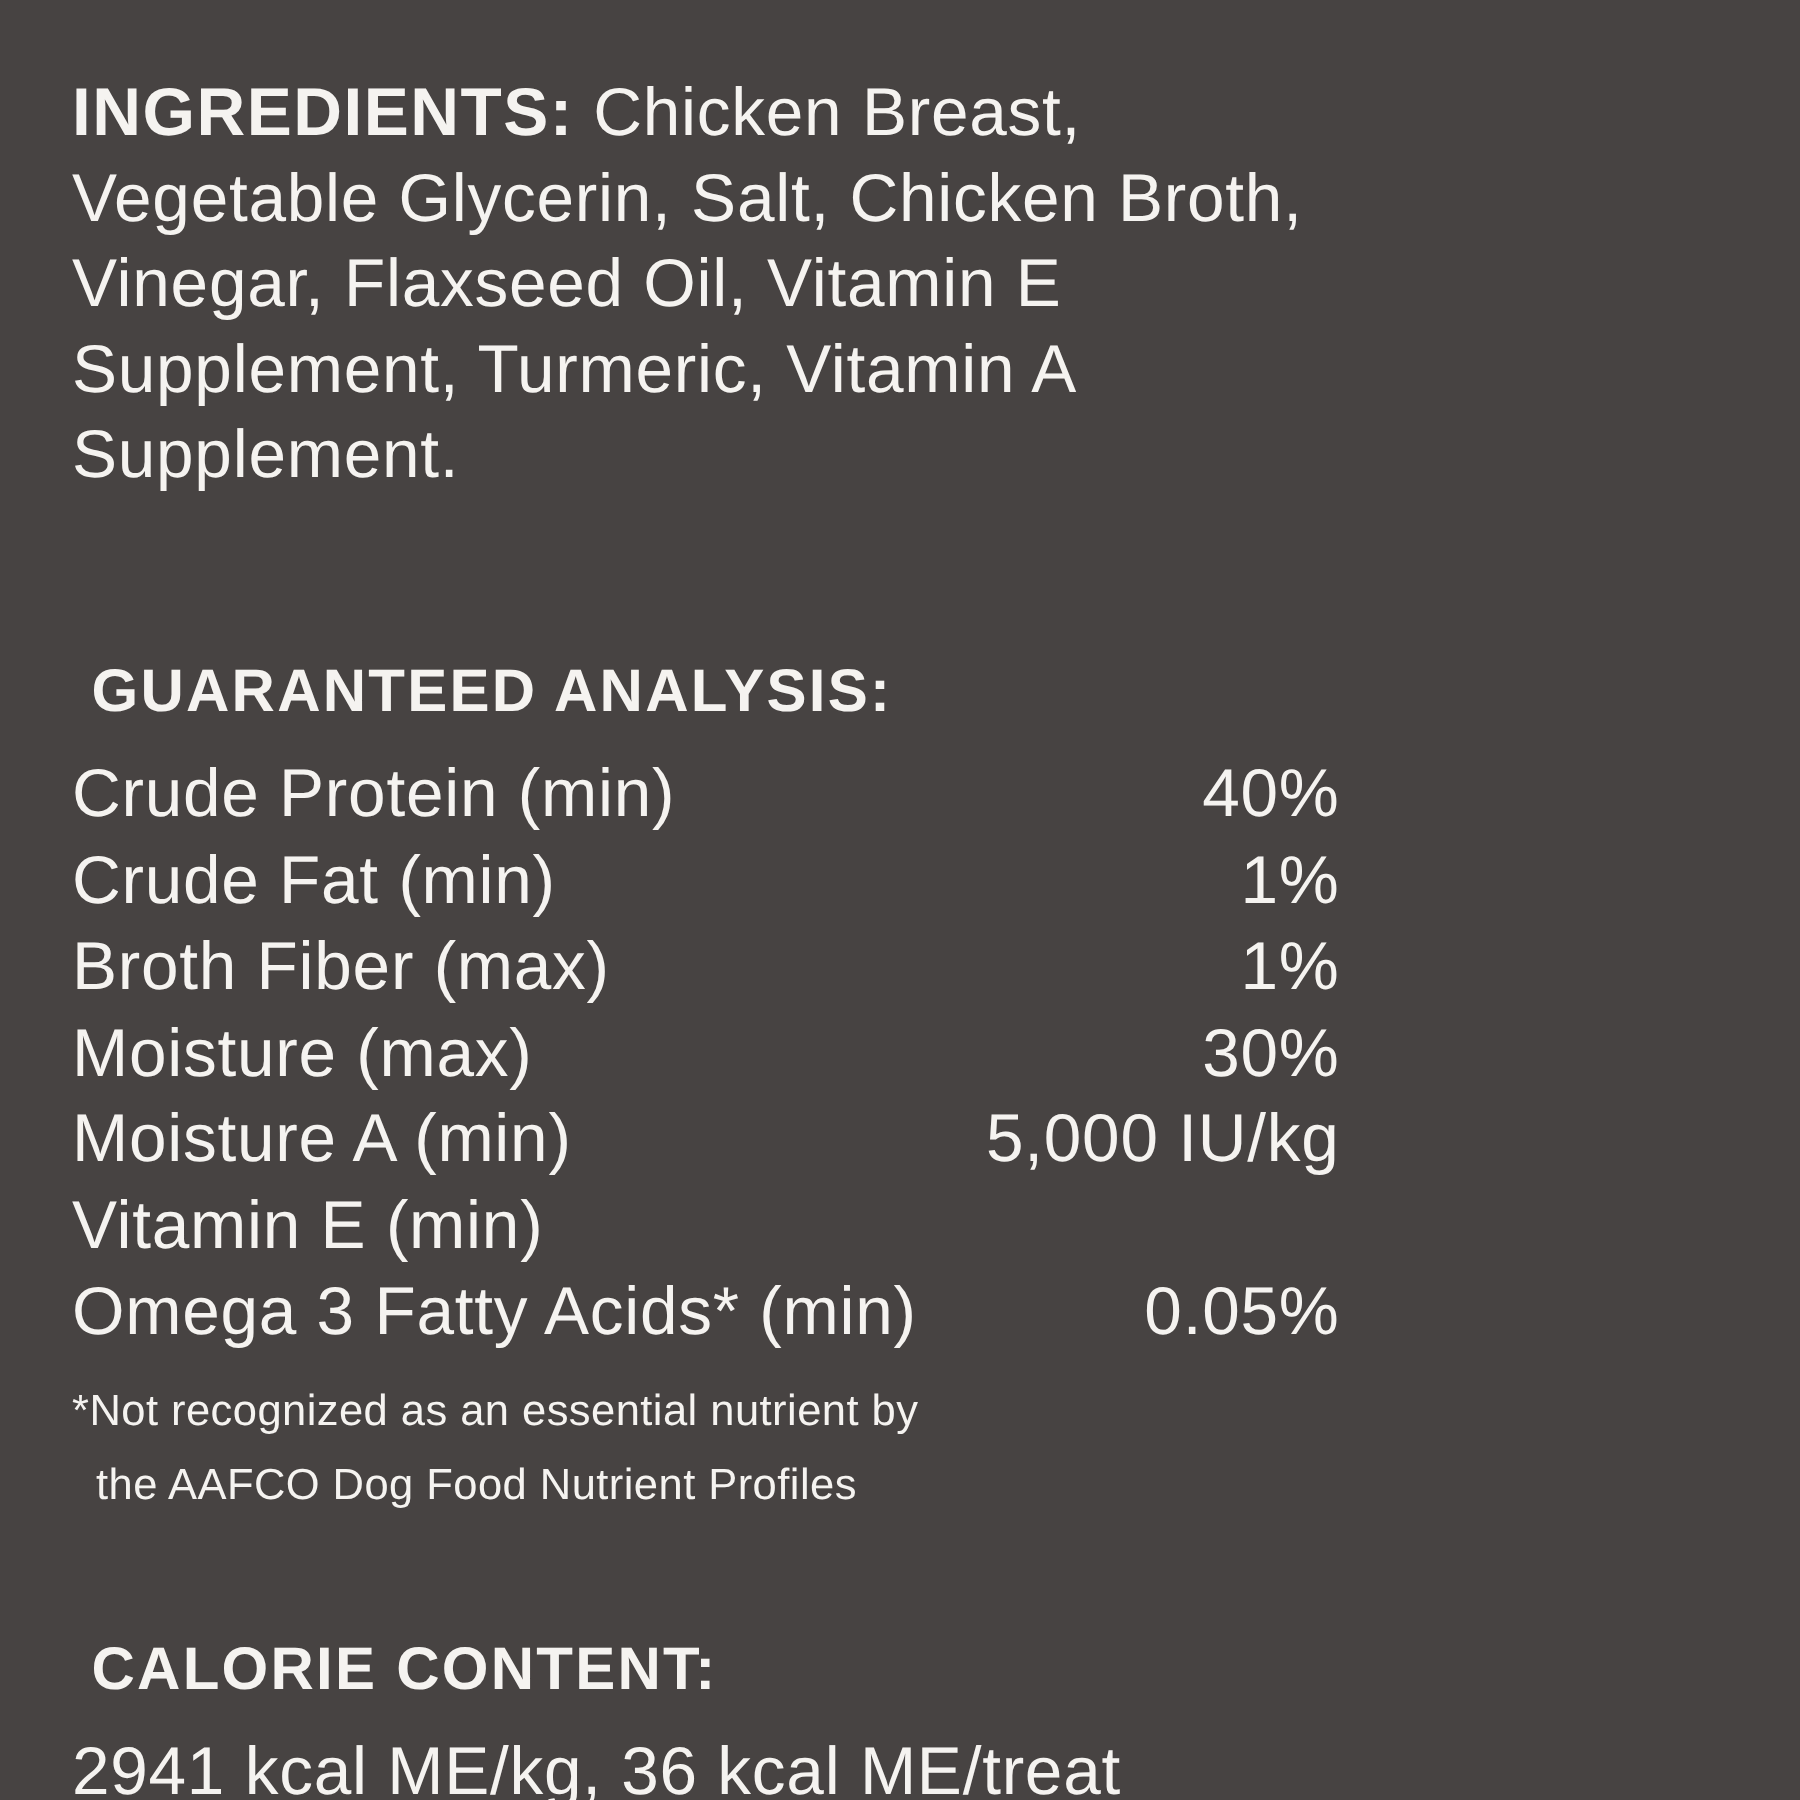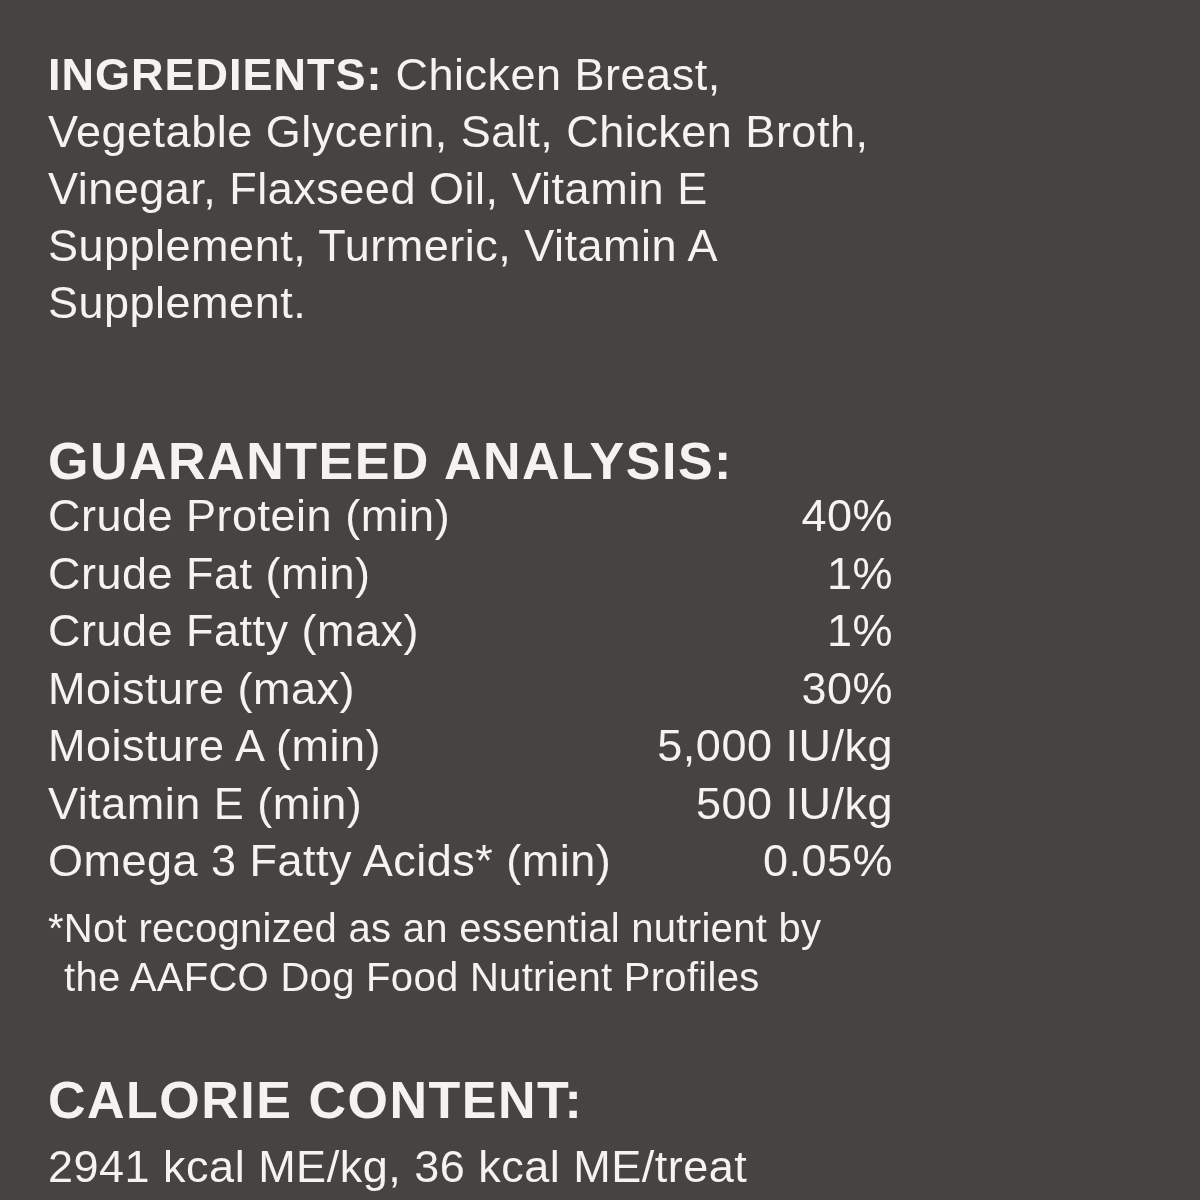--- a/index.html
+++ b/index.html
@@ -25,25 +25,25 @@
     line-height: 57px;
     letter-spacing: 0.5px;
     margin: 0;
     max-width: 1106px;
   }
   .ingredients .bold-label {
     font-weight: 700;
     letter-spacing: 1px;
   }
   .section-heading {
-    font-size: 52px;
+    font-size: 40px;
     font-weight: 700;
     letter-spacing: 1.5px;
     line-height: 52px;
-    margin: 0;
+    margin: 13px;
   }
   .ga-heading {
     margin-top: 104px;
   }
   .ga-table {
     width: 845px;
   }
   .ga-row {
     display: flex;
     justify-content: space-between;
@@ -51,21 +51,21 @@
     font-size: 45px;
     line-height: 57.5px;
     letter-spacing: 0.5px;
   }
   .ga-row .ga-value {
     text-align: right;
     white-space: nowrap;
   }
   .footnote {
     margin-top: 14px;
-    font-size: 40px;
+    font-size: 29px;
     line-height: 49px;
     letter-spacing: 0.3px;
   }
   .footnote-line2 {
     padding-left: 16px;
   }
   .calorie-heading {
     margin-top: 72px;
   }
   .calorie-text {
@@ -87,34 +87,33 @@
   <div class="ga-table">
     <div class="ga-row">
       <span class="ga-label">Crude Protein (min)</span>
       <span class="ga-value">40%</span>
     </div>
     <div class="ga-row">
       <span class="ga-label">Crude Fat (min)</span>
       <span class="ga-value">1%</span>
     </div>
     <div class="ga-row">
-      <span class="ga-label">Crude Fatty (max)</span>
+      <span class="ga-label">Broth Fiber (max)</span>
       <span class="ga-value">1%</span>
     </div>
     <div class="ga-row">
       <span class="ga-label">Moisture (max)</span>
       <span class="ga-value">30%</span>
     </div>
     <div class="ga-row">
       <span class="ga-label">Moisture A (min)</span>
       <span class="ga-value">5,000 IU/kg</span>
     </div>
     <div class="ga-row">
       <span class="ga-label">Vitamin E (min)</span>
-      <span class="ga-value">500 IU/kg</span>
     </div>
     <div class="ga-row">
       <span class="ga-label">Omega 3 Fatty Acids* (min)</span>
       <span class="ga-value">0.05%</span>
     </div>
   </div>
 
   <div class="footnote">
     <div class="footnote-line1">*Not recognized as an essential nutrient by</div>
     <div class="footnote-line2">the AAFCO Dog Food Nutrient Profiles</div>

